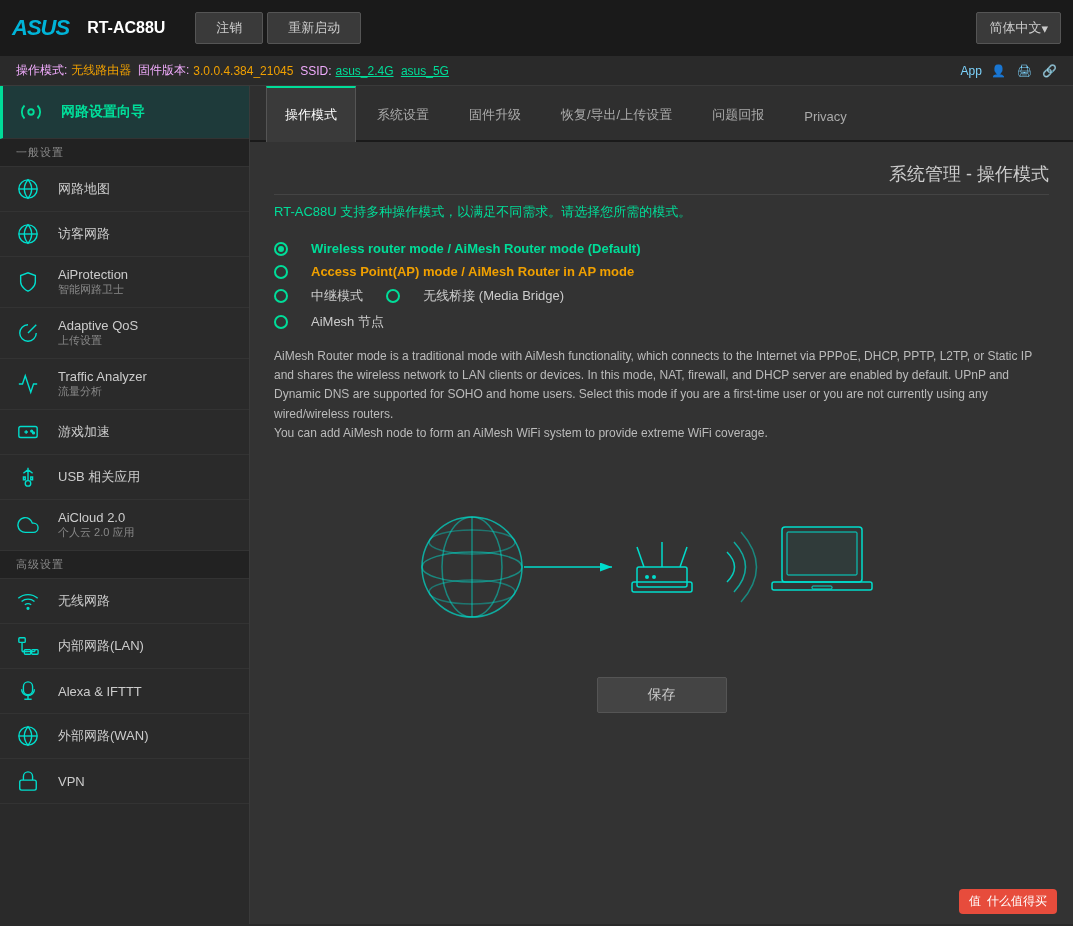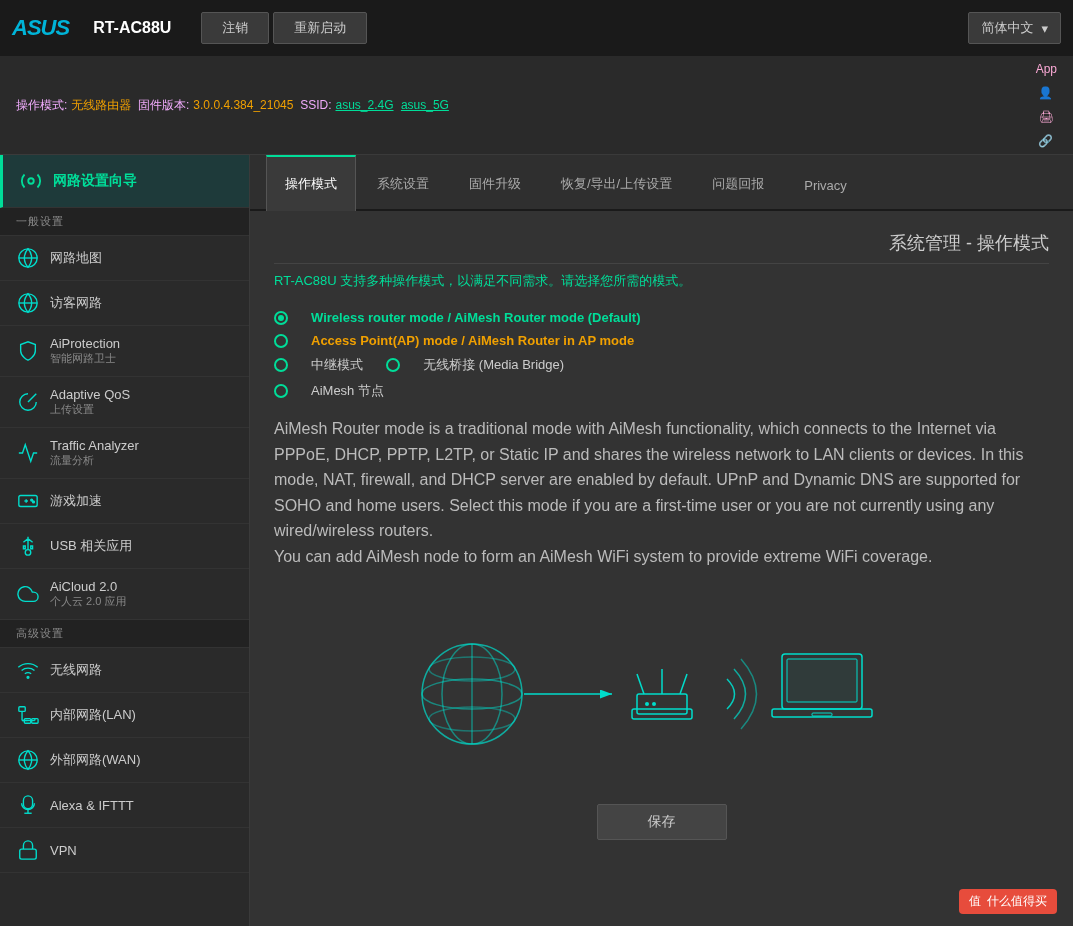--- a/index.html
+++ b/index.html
@@ -2,53 +2,53 @@
 <html><head>
   <meta charset="utf-8">
   <style>
     * { box-sizing: border-box; margin: 0; padding: 0; }
     body { font-family: Arial, sans-serif; background: #2a2a2a; color: #ccc; font-size: 13px; width: 1073px; height: 926px; overflow: hidden; }
 
     
     #header {
       display: flex; align-items: center; background: #1a1a1a; height: 56px; padding: 0 12px;
     }
-    #brand { display: flex; align-items: center; gap: 16px; }
+    #brand { display: flex; align-items: center; gap: 10px; }
     #asus-logo { color: #00b4d8; font-size: 22px; font-weight: 900; font-style: italic; letter-spacing: -1px; }
     #model-name { color: #fff; font-size: 16px; font-weight: bold; margin-left: 8px; }
     #header-buttons { display: flex; gap: 4px; margin-left: 30px; }
     .header-btn {
       background: #3a3a3a; color: #ccc; border: 1px solid #555; padding: 6px 20px;
       cursor: pointer; font-size: 13px; border-radius: 2px;
     }
     #lang-selector {
-      margin-left: auto; display: flex; align-items: center; gap: 8px;
+      margin-left: auto; display: flex; align-items: center; gap: 0;
       background: #3a3a3a; border: 1px solid #555; padding: 6px 12px; cursor: pointer; border-radius: 2px;
     }
 
     
     #status-bar {
       background: #2a2a2a; padding: 6px 16px; display: flex; align-items: center;
       font-size: 12px; color: #aaa; border-bottom: 1px solid #3a3a3a;
     }
     #status-bar .label { color: #f0abfc; }
     #status-bar .value { color: #f0a000; margin-left: 4px; }
     #status-bar .ssid-val { color: #0d9; margin-left: 4px; cursor: pointer; text-decoration: underline; }
-    #status-icons { margin-left: auto; display: flex; gap: 10px; align-items: center; color: #f9a8d4; flex-direction: column; }
+    #status-icons { margin-left: auto; display: flex; gap: 10px; align-items: center; color: #7dd3fc; }
 
     
     #main-layout { display: flex; height: calc(926px - 56px - 32px); }
 
     
     #sidebar {
       width: 250px; background: #2a2a2a; border-right: 1px solid #3a3a3a;
       overflow-y: auto; flex-shrink: 0;
     }
     .sidebar-item {
-      display: flex; align-items: center; gap: 10px; padding: 10px 16px;
+      display: flex; align-items: center; gap: 18px; padding: 10px 16px;
       cursor: pointer; color: #ccc; font-size: 13px;
       border-bottom: 1px solid #333;
     }
     .sidebar-item .icon { width: 24px; height: 24px; display: flex; align-items: center; justify-content: center; flex-shrink: 0; }
     .sidebar-item .icon svg { width: 22px; height: 22px; }
     .sidebar-section-label {
       background: #222; color: #888; font-size: 11px; padding: 6px 16px;
       border-bottom: 1px solid #333; letter-spacing: 1px;
     }
     .sidebar-item.top-item {
@@ -96,21 +96,21 @@
     }
     .radio-circle.selected::after {
       content: ''; display: block; width: 6px; height: 6px;
       border-radius: 50%; background: #0d9;
     }
     .radio-label { color: #ccc; font-size: 13px; margin-left: 15px; }
     .radio-label.bold { font-weight: bold; color: #0d9; }
     .radio-label.orange { color: #f0a000; font-weight: bold; }
 
     
-    #desc-text { color: #bbb; font-size: 16px; line-height: 1.6; margin-bottom: 34px; }
+    #desc-text { color: #bbb; font-size: 12px; line-height: 1.6; margin-bottom: 34px; }
 
     
     #diagram-container {
       display: flex; justify-content: center; align-items: center;
       margin: 10px 0 20px 0; padding: 10px;
     }
 
     
     #save-btn-container { display: flex; justify-content: center; margin-top: 16px; }
     #save-btn {
@@ -288,37 +288,37 @@
             <line x1="11.5" y1="18" x2="5.5" y2="18"></line>
             <line x1="19.5" y1="16" x2="19.5" y2="18"></line>
             <line x1="5.5" y1="18" x2="19.5" y2="18"></line>
           </svg>
       </span>
       <span>内部网路(LAN)</span>
     </div>
     <div class="sidebar-item">
       <span class="icon">
         <svg viewBox="0 0 24 24" fill="none" stroke="#0dc" stroke-width="1.5">
-            <circle cx="12" cy="12" r="10"></circle>
-            <line x1="2" y1="12" x2="22" y2="12"></line>
-            <path d="M12 2a15.3 15.3 0 0 1 4 10 15.3 15.3 0 0 1-4 10 15.3 15.3 0 0 1-4-10A15.3 15.3 0 0 1 12 2z"></path>
-          </svg>
-      </span>
-      <span>外部网路(WAN)</span>
-    </div>
-    <div class="sidebar-item">
-      <span class="icon">
-        <svg viewBox="0 0 24 24" fill="none" stroke="#0dc" stroke-width="1.5">
             <path d="M12 2a5 5 0 0 1 5 5v4a5 5 0 0 1-10 0V7a5 5 0 0 1 5-5z"></path>
             <path d="M19 10a7 7 0 0 1-14 0"></path>
             <line x1="12" y1="17" x2="12" y2="21"></line>
             <line x1="8" y1="21" x2="16" y2="21"></line>
           </svg>
       </span>
       <span>Alexa &amp; IFTTT</span>
+    </div>
+    <div class="sidebar-item">
+      <span class="icon">
+        <svg viewBox="0 0 24 24" fill="none" stroke="#0dc" stroke-width="1.5">
+            <circle cx="12" cy="12" r="10"></circle>
+            <line x1="2" y1="12" x2="22" y2="12"></line>
+            <path d="M12 2a15.3 15.3 0 0 1 4 10 15.3 15.3 0 0 1-4 10 15.3 15.3 0 0 1-4-10A15.3 15.3 0 0 1 12 2z"></path>
+          </svg>
+      </span>
+      <span>外部网路(WAN)</span>
     </div>
     <div class="sidebar-item">
       <span class="icon">
         <svg viewBox="0 0 24 24" fill="none" stroke="#0dc" stroke-width="1.5">
             <rect x="3" y="11" width="18" height="11" rx="2"></rect>
             <path d="M7 11V7a5 5 0 0 1 10 0v4"></path>
           </svg>
       </span>
       <span>VPN</span>
     </div>

